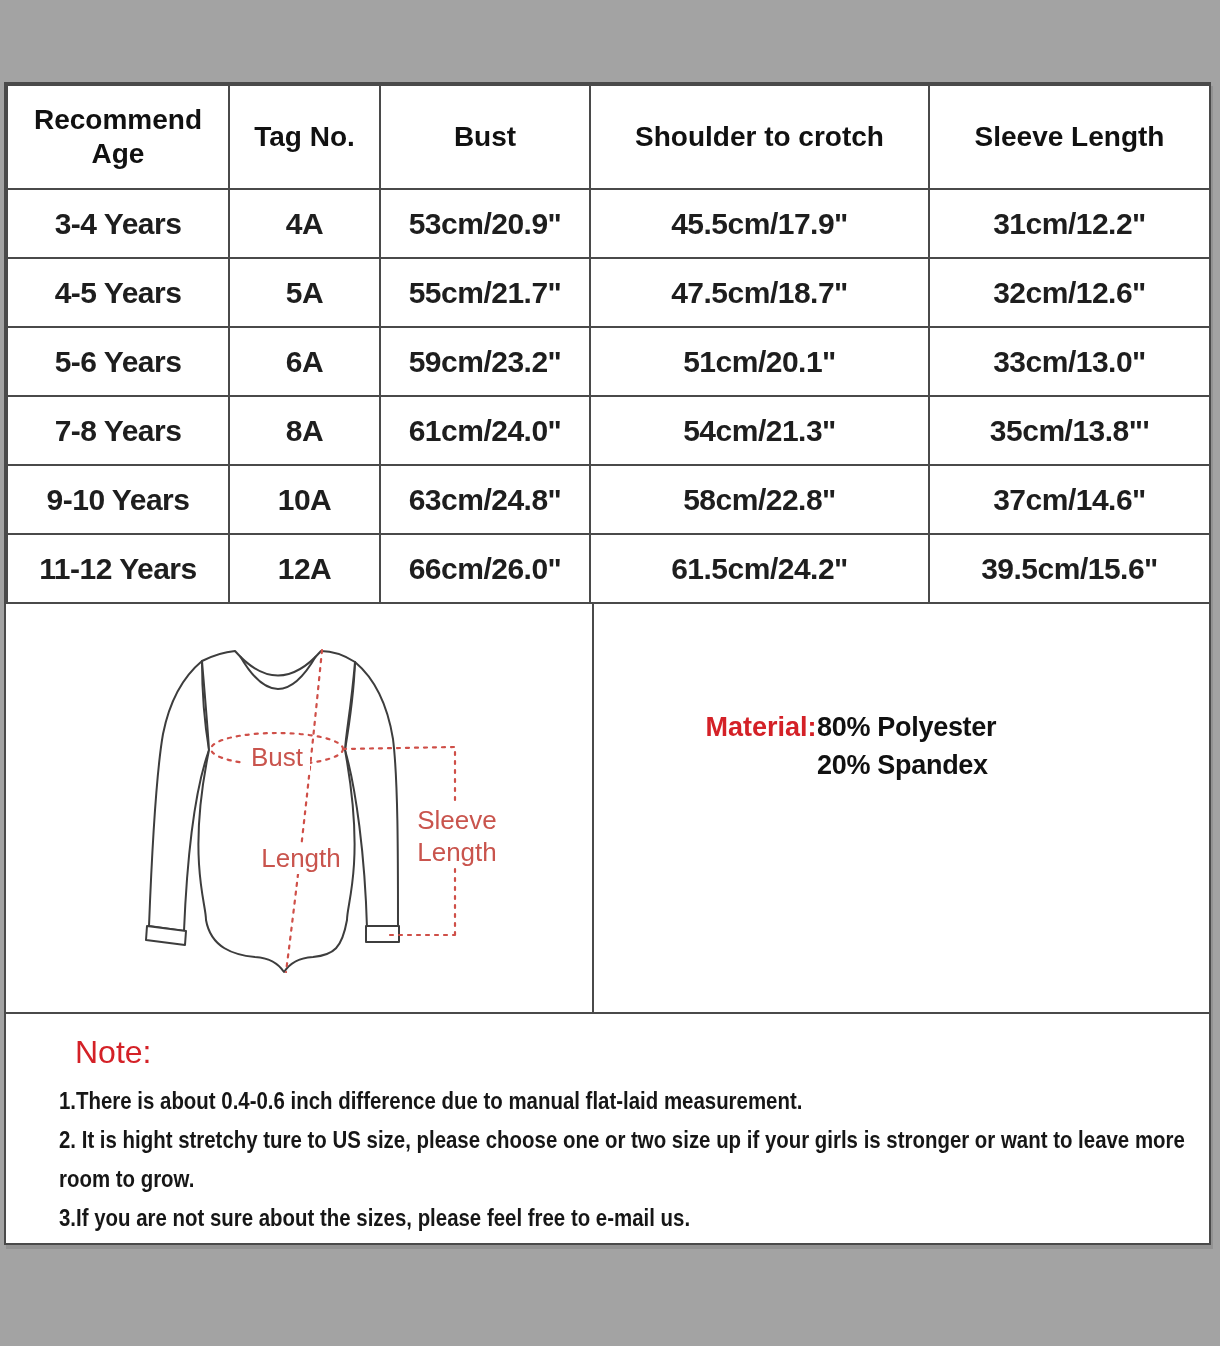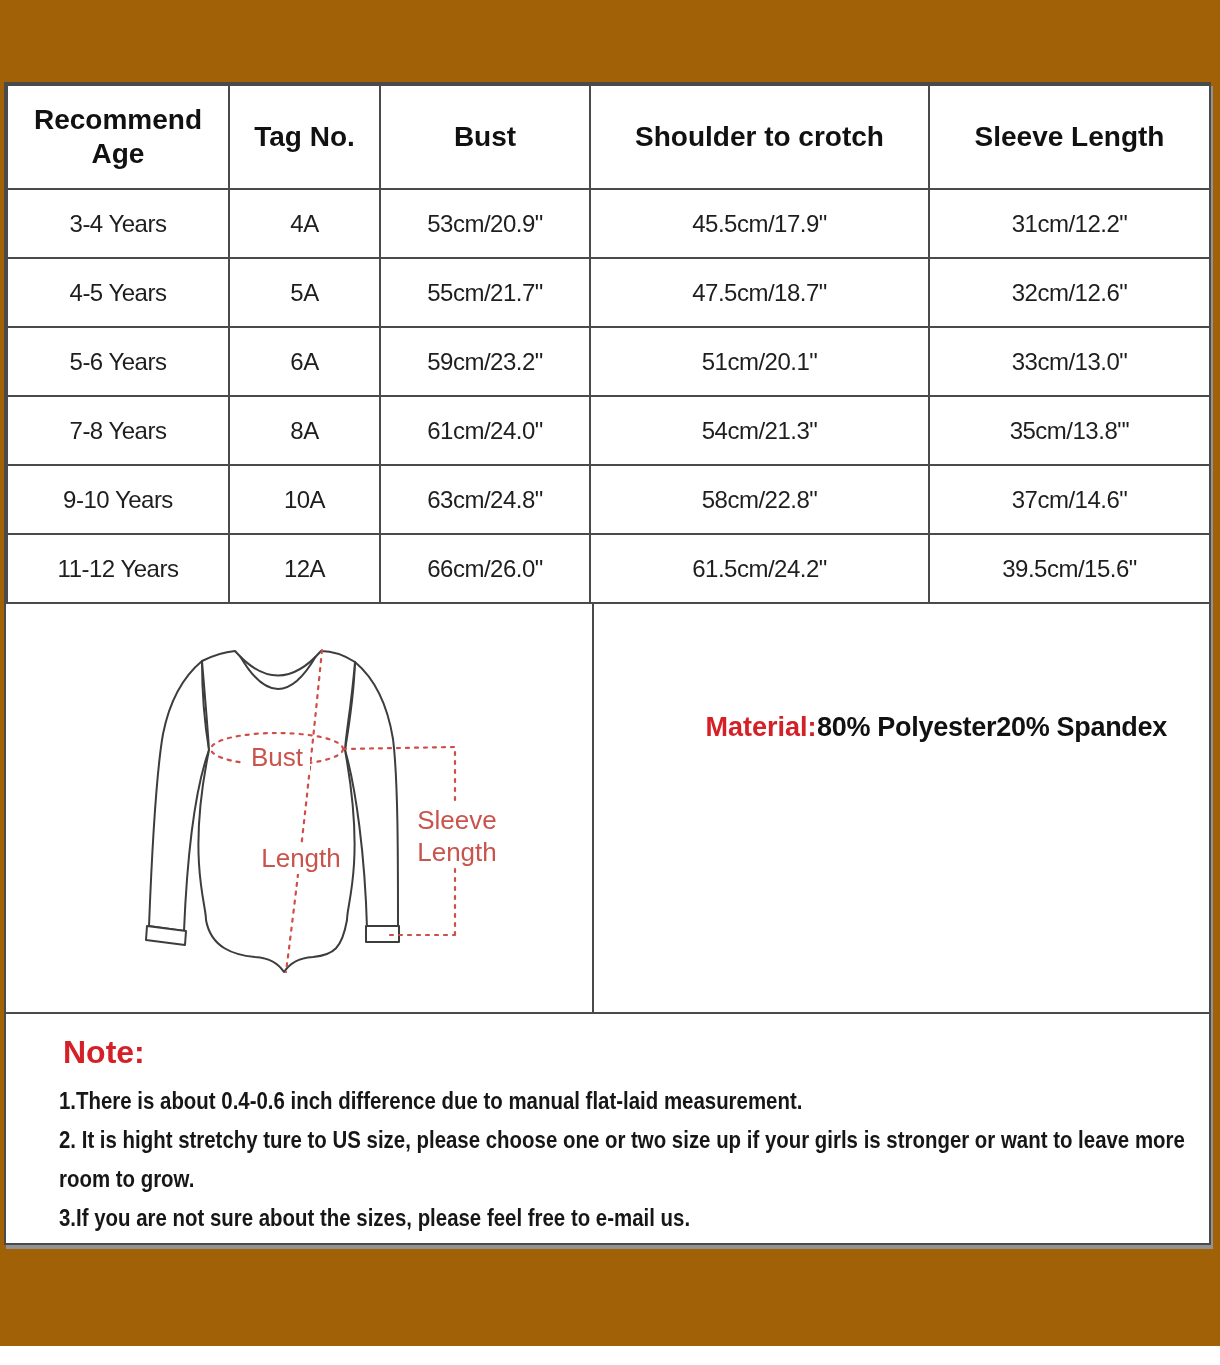--- a/index.html
+++ b/index.html
@@ -1,19 +1,19 @@
 <!DOCTYPE html>
 <html><head>
 <meta charset="utf-8">
 <style>
   html,body{margin:0;padding:0;background:#ffffff;}
   .sheet{
     position:relative;
     width:1220px;height:1346px;
-    background:#a16207;
+    background:#a3a3a3;
     font-family:"Liberation Sans","DejaVu Sans",sans-serif;
     color:#1c1c1c;
     overflow:hidden;
   }
   .frame{
     position:absolute;left:4px;top:82px;
     width:1207px;height:1163px;
     box-sizing:border-box;
     border:2px solid #4a4a4a;
     box-shadow:2px 4px 0 #929292;
@@ -29,21 +29,21 @@
     border:2px solid #4a4a4a;
     text-align:center;vertical-align:middle;
     padding:0 4px;overflow:hidden;
   }
   table.size-table th{
     font-size:28px;font-weight:700;line-height:34px;color:#111;
   }
   table.size-table thead tr{height:104px;}
   table.size-table tbody tr{height:69px;}
   table.size-table td{
-    font-size:24px;font-weight:400;color:#1e1e1e;letter-spacing:-0.5px;
+    font-size:30px;font-weight:700;color:#1e1e1e;letter-spacing:-0.5px;
   }
   
   .diagram-row{
     height:408px;display:flex;flex-direction:row;box-sizing:border-box;
   }
   .diagram-cell{
     width:586px;flex:0 0 586px;position:relative;box-sizing:border-box;
   }
   .info-cell{
     flex:1 1 auto;position:relative;box-sizing:border-box;
@@ -51,34 +51,34 @@
   }
   .info-wrap{
     position:absolute;left:111px;top:104px;
     display:flex;flex-direction:column;gap:42px;
   }
   .info-row{display:flex;flex-direction:row;}
   .info-label{
     width:112px;flex:0 0 112px;
     font-size:27px;font-weight:700;line-height:38px;text-align:center;
   }
-  .info-values{display:flex;flex-direction:row;}
+  .info-values{display:flex;flex-direction:column;}
   .info-values span{
     font-size:27px;font-weight:700;line-height:38px;color:#111;
     letter-spacing:-0.3px;
   }
   
   .note-section{
     flex:1 1 auto;box-sizing:border-box;
     border-top:2px solid #4a4a4a;
     padding:20px 0 0 53px;position:relative;overflow:hidden;
   }
   .note-heading{
-    font-size:32px;font-weight:700;letter-spacing:0;
-    margin:0 0 10px 4px;
+    font-size:32px;font-weight:400;letter-spacing:0;
+    margin:0 0 10px 16px;
   }
   .note-body{
     width:1345px;
     transform:scaleX(0.851);transform-origin:top left;
   }
   .note-body p{
     margin:0;font-size:24px;font-weight:700;line-height:39px;
     color:#161616;letter-spacing:0;
   }
   

